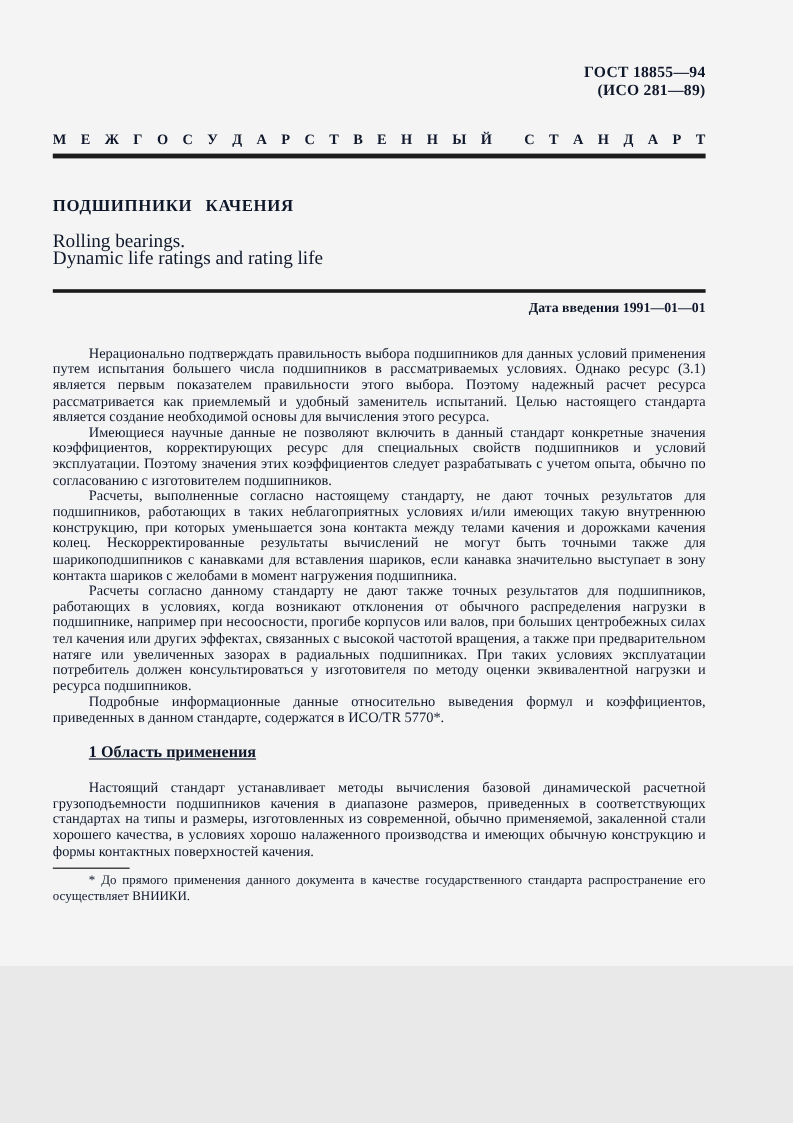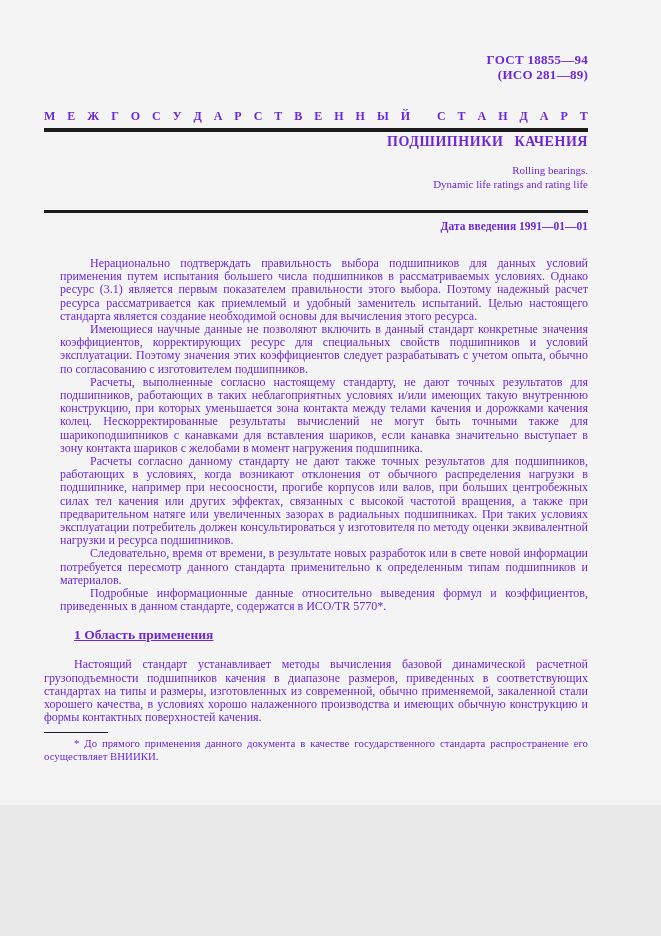--- a/index.html
+++ b/index.html
@@ -5,21 +5,21 @@
   html,body{margin:0;padding:0;}
   body{
     background:#e9e9e9;
     font-family:"Liberation Serif","DejaVu Serif",serif;
   }
   .page{
     position:relative;
     width:661px;height:805px;
     margin:0 auto;
     background:#f4f4f4;
-    color:#6d28d9;
+    color:#0f172a;
     overflow:hidden;
     box-sizing:border-box;
     padding:52px 73px 0 44px;
   }
   
   .doc-numbers{
     text-align:right;
     font-weight:bold;
     font-size:13px;
     line-height:15px;
@@ -30,50 +30,50 @@
     font-weight:bold;
     font-size:12px;
     line-height:14px;
     white-space:nowrap;
   }
   .rule{background:#1b1b1b;border:0;margin:0;}
   .rule-1{height:4px;margin-top:5px;}
   .rule-2{height:3px;margin-top:19px;}
   
   .doc-title{
-    margin-top:2px;
-    text-align:right;
+    margin-top:33px;
+    text-align:left;
     font-weight:bold;
     font-size:14px;
     line-height:16px;
     letter-spacing:.04em;
     word-spacing:7px;
   }
   .doc-subtitle{
     margin-top:15px;
     text-align:center;
     font-weight:bold;
     font-size:12.5px;
     line-height:15px;
   }
   .doc-title-en{
     margin-top:14px;
-    text-align:right;
-    font-size:11px;
+    text-align:left;
+    font-size:16px;
     line-height:13.5px;
   }
   .effective-date{
     margin-top:7px;
     text-align:right;
     font-weight:bold;
     font-size:11.5px;
     line-height:13px;
   }
   
-  .body-text{margin-top:24px;margin-left:16px;}
+  .body-text{margin-top:24px;}
   .body-text p, .section p{
     margin:0;
     text-align:justify;
     text-indent:30px;
     font-size:12px;
     line-height:13.2px;
   }
   .section-heading{
     margin:14px 0 16px 0;
     padding-left:30px;
@@ -162,21 +162,20 @@
 
   <div class="rule rule-2"></div>
 
   <div class="effective-date">Дата введения 1991—01—01</div>
 
   <div class="body-text">
     <p>Нерационально подтверждать правильность выбора подшипников для данных условий применения путем испытания большего числа подшипников в рассматриваемых условиях. Однако ресурс (3.1) является первым показателем правильности этого выбора. Поэтому надежный расчет ресурса рассматривается как приемлемый и удобный заменитель испытаний. Целью настоящего стандарта является создание необходимой основы для вычисления этого ресурса.</p>
     <p>Имеющиеся научные данные не позволяют включить в данный стандарт конкретные значения коэффициентов, корректирующих ресурс для специальных свойств подшипников и условий эксплуатации. Поэтому значения этих коэффициентов следует разрабатывать с учетом опыта, обычно по согласованию с изготовителем подшипников.</p>
     <p>Расчеты, выполненные согласно настоящему стандарту, не дают точных результатов для подшипников, работающих в таких неблагоприятных условиях и/или имеющих такую внутреннюю конструкцию, при которых уменьшается зона контакта между телами качения и дорожками качения колец. Нескорректированные результаты вычислений не могут быть точными также для шарикоподшипников с канавками для вставления шариков, если канавка значительно выступает в зону контакта шариков с желобами в момент нагружения подшипника.</p>
     <p>Расчеты согласно данному стандарту не дают также точных результатов для подшипников, работающих в условиях, когда возникают отклонения от обычного распределения нагрузки в подшипнике, например при несоосности, прогибе корпусов или валов, при больших центробежных силах тел качения или других эффектах, связанных с высокой частотой вращения, а также при предварительном натяге или увеличенных зазорах в радиальных подшипниках. При таких условиях эксплуатации потребитель должен консультироваться у изготовителя по методу оценки эквивалентной нагрузки и ресурса подшипников.</p>
-    <p>Следовательно, время от времени, в результате новых разработок или в свете новой информации потребуется пересмотр данного стандарта применительно к определенным типам подшипников и материалов.</p>
     <p>Подробные информационные данные относительно выведения формул и коэффициентов, приведенных в данном стандарте, содержатся в ИСО/TR 5770*.</p>
   </div>
 
   <div class="section">
     <div class="section-heading">1 Область применения</div>
     <p>Настоящий стандарт устанавливает методы вычисления базовой динамической расчетной грузоподъемности подшипников качения в диапазоне размеров, приведенных в соответствующих стандартах на типы и размеры, изготовленных из современной, обычно применяемой, закаленной стали хорошего качества, в условиях хорошо налаженного производства и имеющих обычную конструкцию и формы контактных поверхностей качения.</p>
   </div>
 
   <div class="footnote-sep"></div>
   <div class="footnote">* До прямого применения данного документа в качестве государственного стандарта распространение его осуществляет ВНИИКИ.</div>

